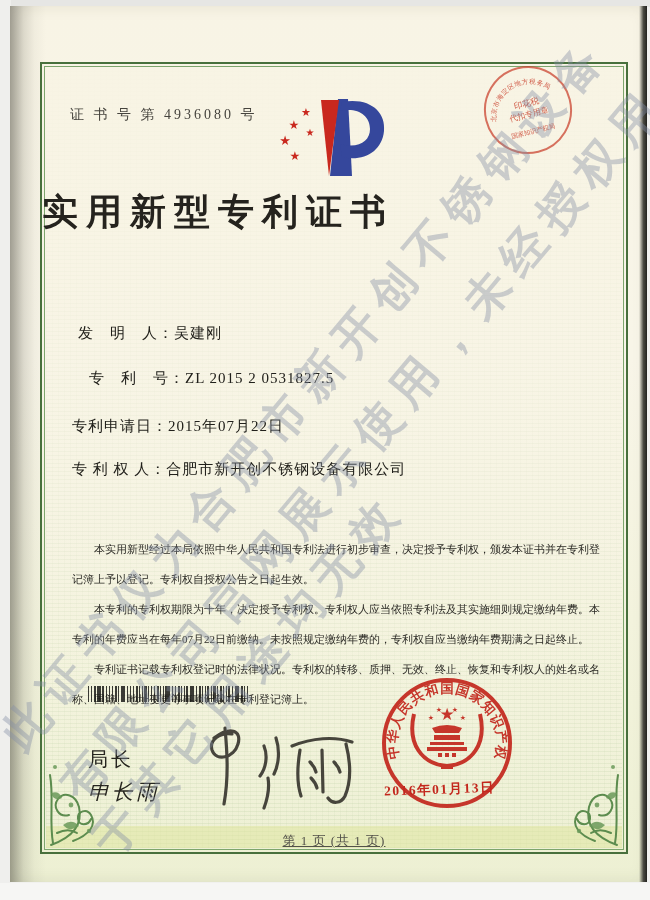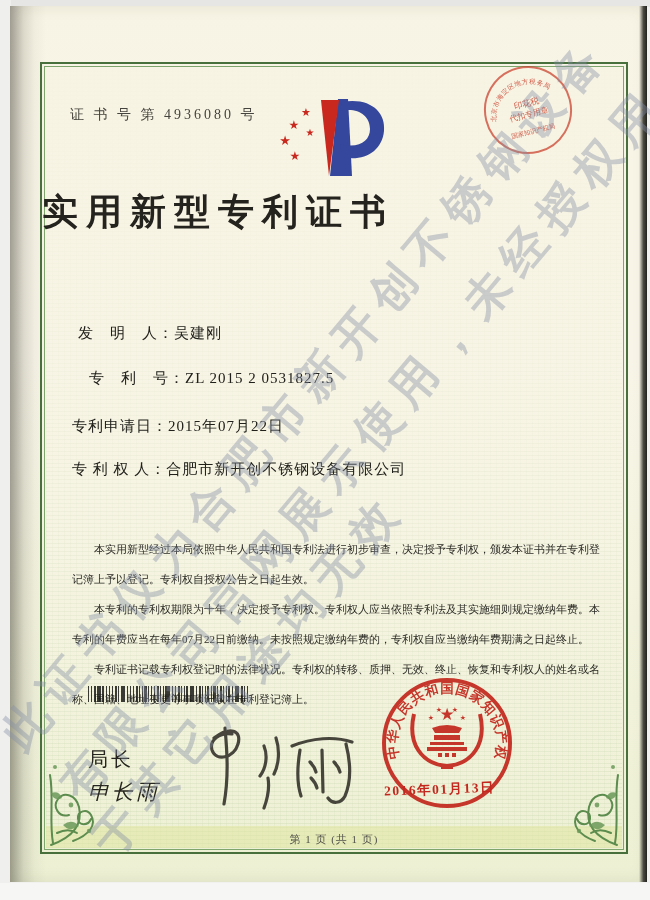--- a/index.html
+++ b/index.html
@@ -45,22 +45,22 @@
                          repeating-linear-gradient(90deg,rgba(0,0,0,0) 0 10px,#1b1b18 10px 13px,rgba(0,0,0,0) 13px 23px);}
 
   .signer-title{position:absolute;left:46px;top:682px;font-size:20px;letter-spacing:3px;color:#26251f;text-align:center;}
   .signer-name{position:absolute;left:46px;top:714px;font-size:21px;letter-spacing:3px;color:#26251f;font-style:italic;}
   .signature{position:absolute;left:138px;top:652px;opacity:.9;}
 
   .seal{position:absolute;left:330px;top:606px;opacity:.92;}
   .seal-date{position:absolute;left:342px;top:716px;width:150px;color:#c3271d;font-size:13.5px;
         font-weight:700;letter-spacing:1.5px;transform:rotate(-2deg);}
 
-  .page-footer{position:absolute;left:0;right:0;top:768px;text-align:center;font-size:11px;
-        letter-spacing:1px;color:#53524a;}
+  .page-footer{position:absolute;left:0;right:0;top:768px;text-align:center;font-size:13px;
+        letter-spacing:1px;color:#53524a;text-decoration:underline;}
 
   .ornament{position:absolute;bottom:3px;}
   .ornament.left{left:3px;}
   .ornament.right{right:3px;transform:scaleX(-1);}
 
   .stamp{position:absolute;left:474px;top:60px;width:88px;height:88px;transform:rotate(-14deg);opacity:.85;}
   .stamp-ring{position:absolute;inset:0;border:2.5px solid rgba(201,62,42,.85);border-radius:50%;}
 
   .watermark{position:absolute;inset:0;pointer-events:none;z-index:40;}
   .wm-line{position:absolute;white-space:nowrap;font-family:"Liberation Sans",sans-serif;font-weight:700;

